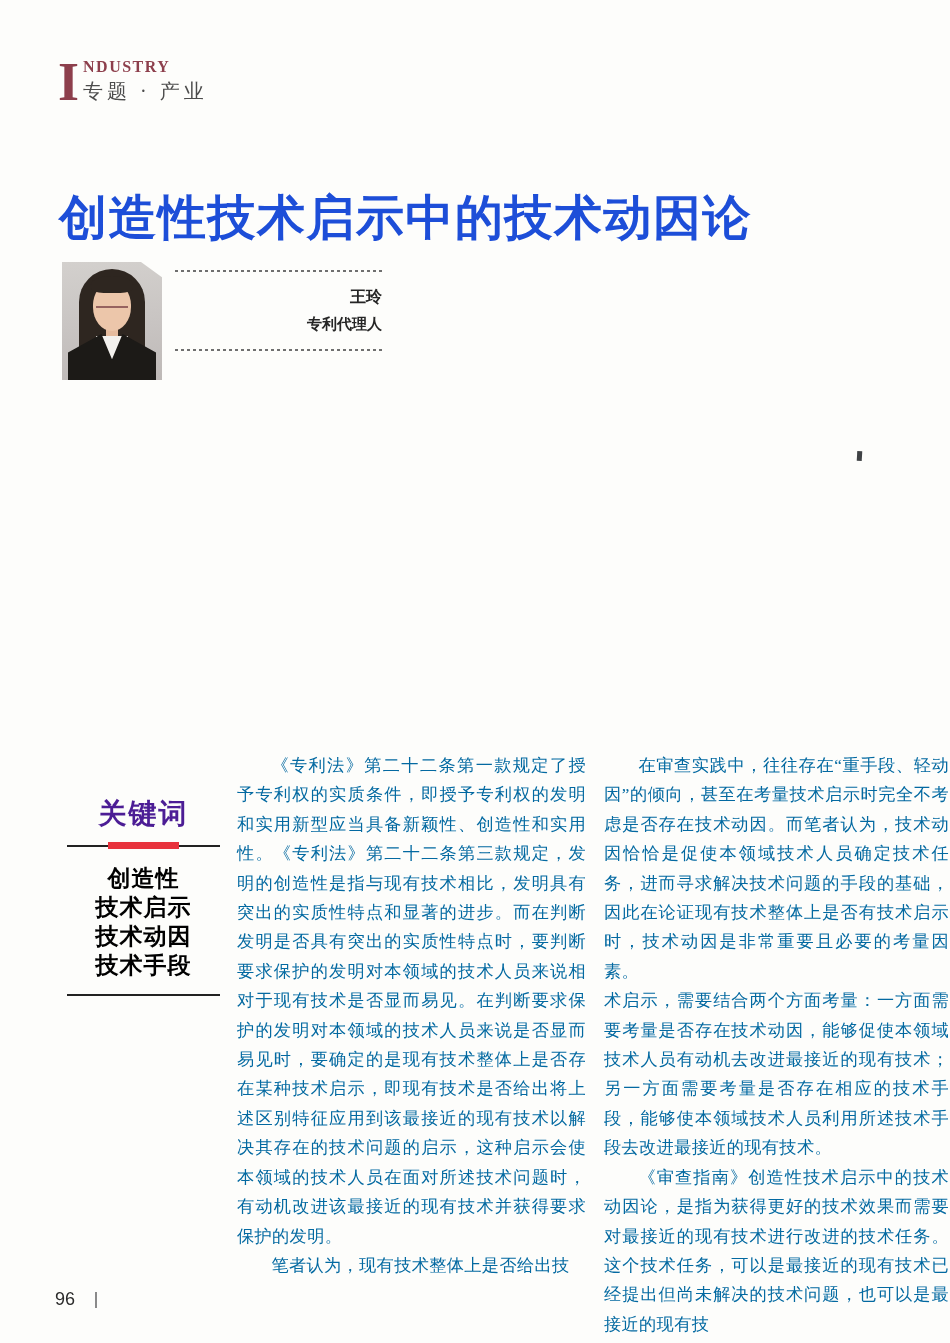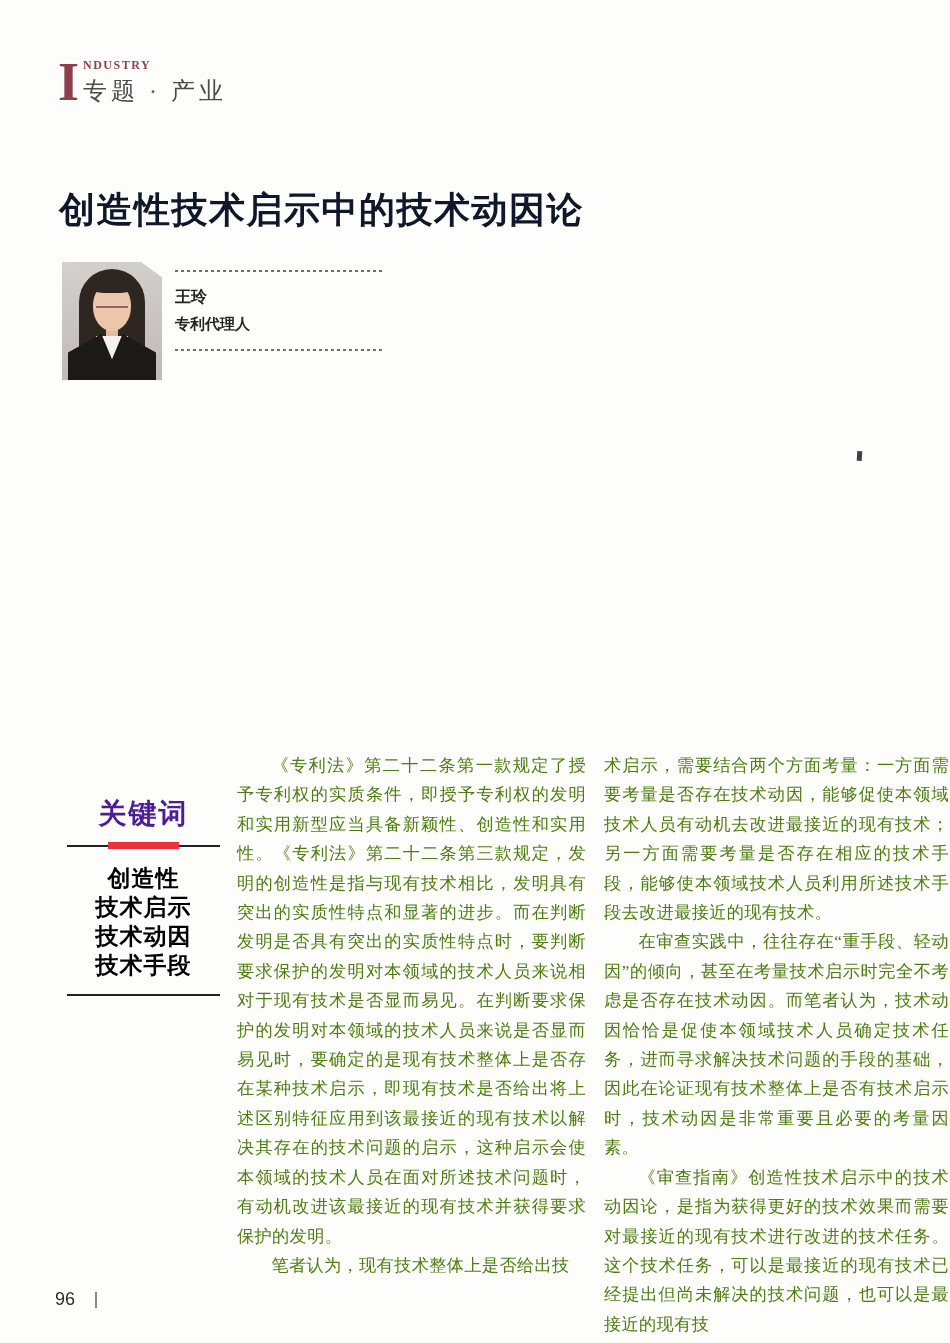--- a/index.html
+++ b/index.html
@@ -9,32 +9,32 @@
     font-family:"Liberation Serif","DejaVu Serif",serif;
   }
 
   
   .masthead { position:absolute; left:58px; top:58px; display:flex; align-items:flex-start; }
   .masthead-initial {
     font-size:54px; line-height:0.92; font-weight:600; color:#8d3f4c;
     font-family:"Liberation Serif","DejaVu Serif",serif;
   }
   .masthead-rest { display:flex; flex-direction:column; margin-left:4px; }
-  .masthead-word { font-size:12px; letter-spacing:1.5px; font-weight:600; color:#8d3f4c; }
-  .masthead-section { font-size:24px; letter-spacing:4px; color:#4c4c4c; margin-top:2px; }
+  .masthead-word { font-size:16px; letter-spacing:1.5px; font-weight:600; color:#8d3f4c; }
+  .masthead-section { font-size:20px; letter-spacing:4px; color:#4c4c4c; margin-top:2px; }
 
   
   .article-title {
     position:absolute; left:59px; top:186px; margin:0;
     font-family:"Liberation Sans","DejaVu Sans",sans-serif;
-    font-size:36px; font-weight:bold; color:#0f172a; letter-spacing:1.5px;
+    font-size:48px; font-weight:bold; color:#1d4ed8; letter-spacing:1.5px;
   }
 
   
-  .author-block { position:absolute; left:62px; top:262px; display:flex; }
+  .author-block { position:absolute; left:62px; top:262px; display:flex;text-align:right; }
   .author-photo {
     position:relative; width:100px; height:118px; overflow:hidden;
     background:linear-gradient(175deg,#d3d0cd 0%,#c9c5c3 50%,#beb9b7 100%);
     clip-path:polygon(0 0, 79% 0, 100% 13%, 100% 100%, 0 100%);
   }
   .p-hair  { position:absolute; left:17px; top:7px;  width:66px; height:100px; background:#2e2620; border-radius:34px 34px 12px 12px; z-index:1; }
   .p-neck  { position:absolute; left:44px; top:64px; width:12px; height:14px; background:#e5bb9e; z-index:2; }
   .p-face  { position:absolute; left:31px; top:21px; width:38px; height:48px; background:#ecc6aa; border-radius:46% 46% 50% 50%; z-index:2; }
   .p-bangs { position:absolute; left:29px; top:14px; width:42px; height:17px; background:#2e2620; border-radius:50% 50% 30% 30%; z-index:3; }
   .p-glasses { position:absolute; left:34px; top:44px; width:32px; height:6px; border-top:2px solid #96625f; z-index:4; }
@@ -59,21 +59,21 @@
   .kw-rule { position:relative; height:7px; margin-top:9px; }
   .kw-rule::before { content:""; position:absolute; left:0; right:0; top:3px; height:2px; background:#222222; }
   .kw-rule-red { position:absolute; left:41px; top:0; width:71px; height:7px; background:#e8323c; }
   .kw-item { font-size:23px; font-weight:600; color:#000000; line-height:29px; letter-spacing:1px; }
   .kw-item.first { margin-top:15px; }
   .kw-bottom-rule { margin-top:14px; height:2px; background:#222222; }
 
   
   .col {
     position:absolute; top:751px;
-    font-size:17.2px; line-height:29.4px; color:#4d7c0f;
+    font-size:17.2px; line-height:29.4px; color:#0369a1;
     text-align:justify; text-justify:inter-ideograph; letter-spacing:0.35px;
   }
   .col-left  { left:237px; width:349px; }
   .col-right { left:604px; width:345px; }
   .seg { margin:0; }
   .seg.indent { text-indent:2em; }
 
   
   .page-footer {
     position:absolute; left:55px; top:1289px; display:flex; align-items:center; gap:20px;
@@ -127,22 +127,22 @@
     <div class="kw-item">技术手段</div>
     <div class="kw-bottom-rule"></div>
   </aside>
 
   <div class="col col-left">
     <p class="seg indent">《专利法》第二十二条第一款规定了授予专利权的实质条件，即授予专利权的发明和实用新型应当具备新颖性、创造性和实用性。《专利法》第二十二条第三款规定，发明的创造性是指与现有技术相比，发明具有突出的实质性特点和显著的进步。而在判断发明是否具有突出的实质性特点时，要判断要求保护的发明对本领域的技术人员来说相对于现有技术是否显而易见。在判断要求保护的发明对本领域的技术人员来说是否显而易见时，要确定的是现有技术整体上是否存在某种技术启示，即现有技术是否给出将上述区别特征应用到该最接近的现有技术以解决其存在的技术问题的启示，这种启示会使本领域的技术人员在面对所述技术问题时，有动机改进该最接近的现有技术并获得要求保护的发明。</p>
     <p class="seg indent">笔者认为，现有技术整体上是否给出技</p>
   </div>
 
   <div class="col col-right">
+    <p class="seg indent">在审查实践中，往往存在“重手段、轻动因”的倾向，甚至在考量技术启示时完全不考虑是否存在技术动因。而笔者认为，技术动因恰恰是促使本领域技术人员确定技术任务，进而寻求解决技术问题的手段的基础，因此在论证现有技术整体上是否有技术启示时，技术动因是非常重要且必要的考量因素。</p>
     <p class="seg">术启示，需要结合两个方面考量：一方面需要考量是否存在技术动因，能够促使本领域技术人员有动机去改进最接近的现有技术；另一方面需要考量是否存在相应的技术手段，能够使本领域技术人员利用所述技术手段去改进最接近的现有技术。</p>
-    <p class="seg indent">在审查实践中，往往存在“重手段、轻动因”的倾向，甚至在考量技术启示时完全不考虑是否存在技术动因。而笔者认为，技术动因恰恰是促使本领域技术人员确定技术任务，进而寻求解决技术问题的手段的基础，因此在论证现有技术整体上是否有技术启示时，技术动因是非常重要且必要的考量因素。</p>
     <p class="seg indent">《审查指南》创造性技术启示中的技术动因论，是指为获得更好的技术效果而需要对最接近的现有技术进行改进的技术任务。这个技术任务，可以是最接近的现有技术已经提出但尚未解决的技术问题，也可以是最接近的现有技</p>
   </div>
 
   <footer class="page-footer">
     <span class="page-number">96</span>
     <span class="footer-bar"></span>
   </footer>
 
 </div>
 

